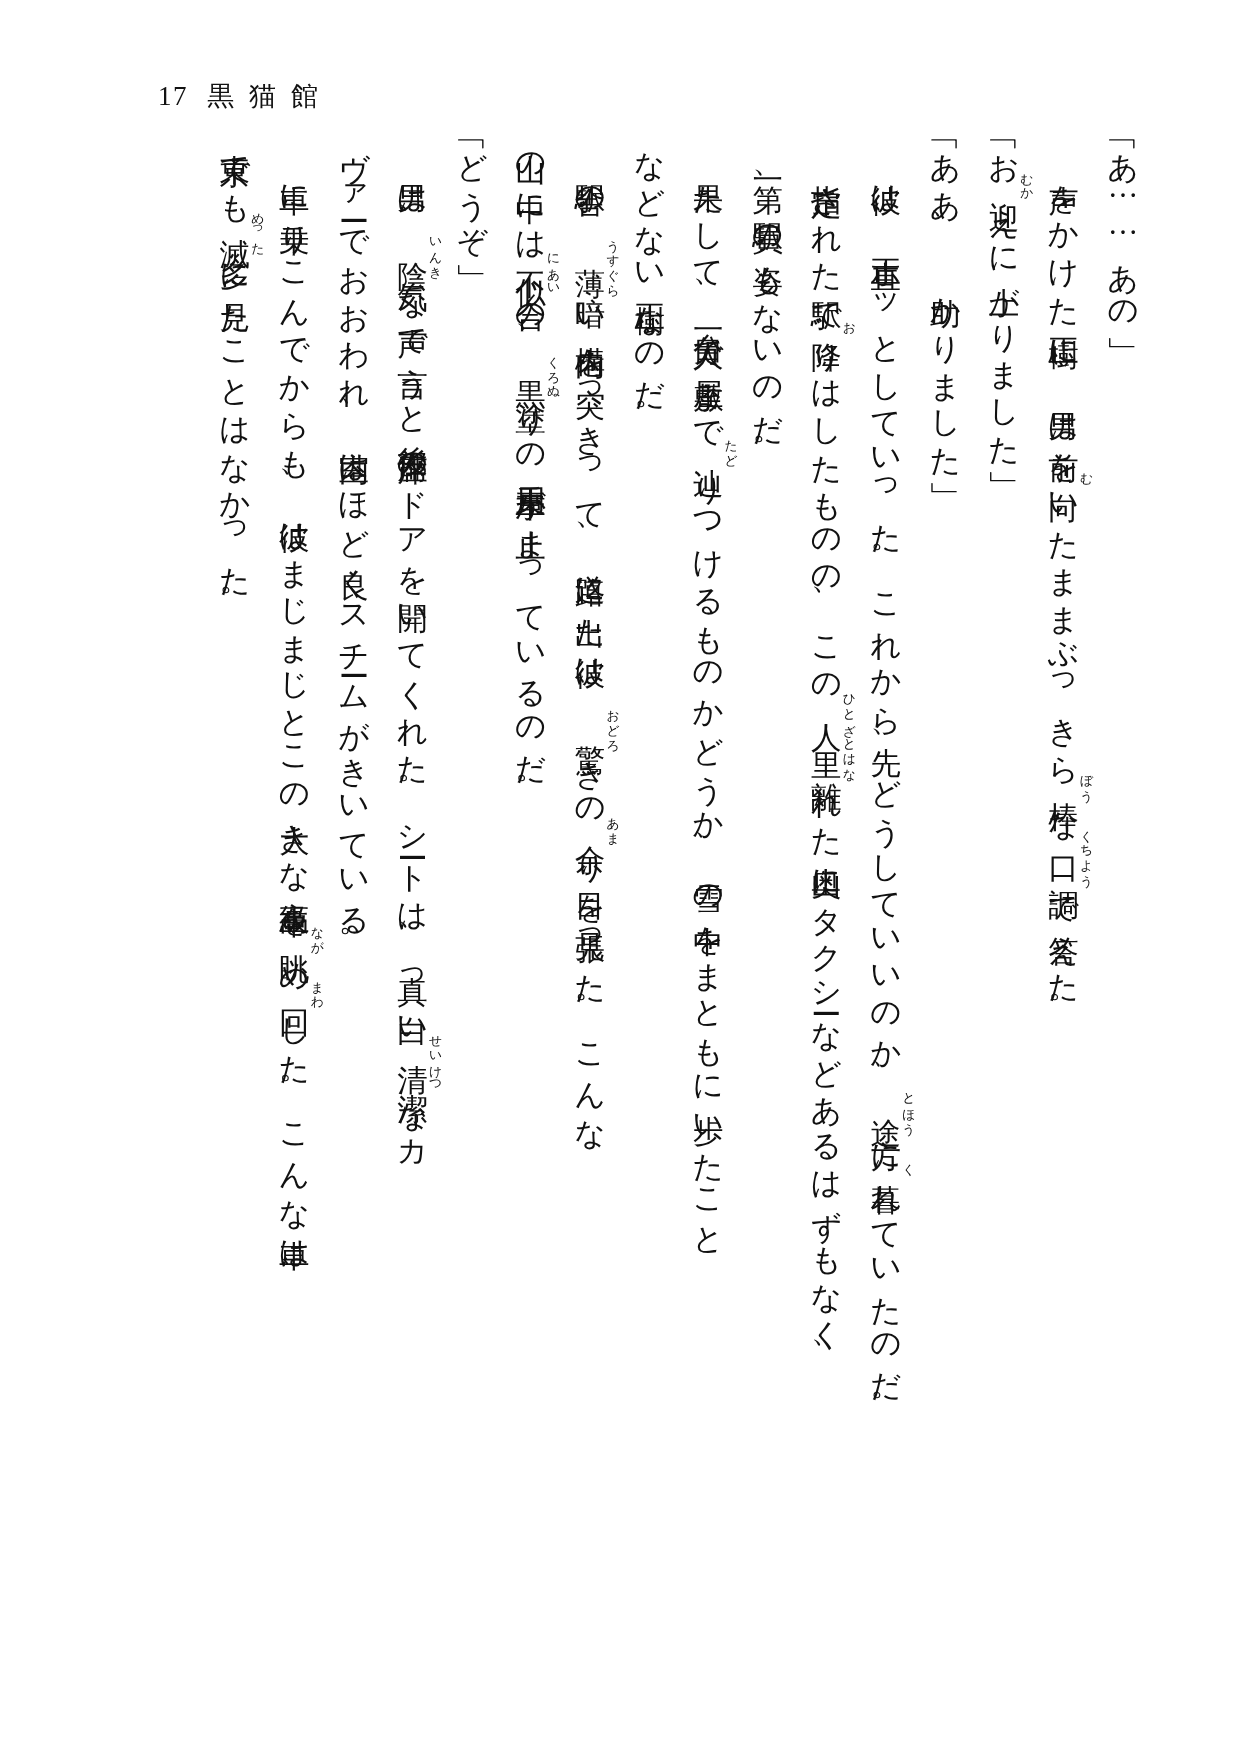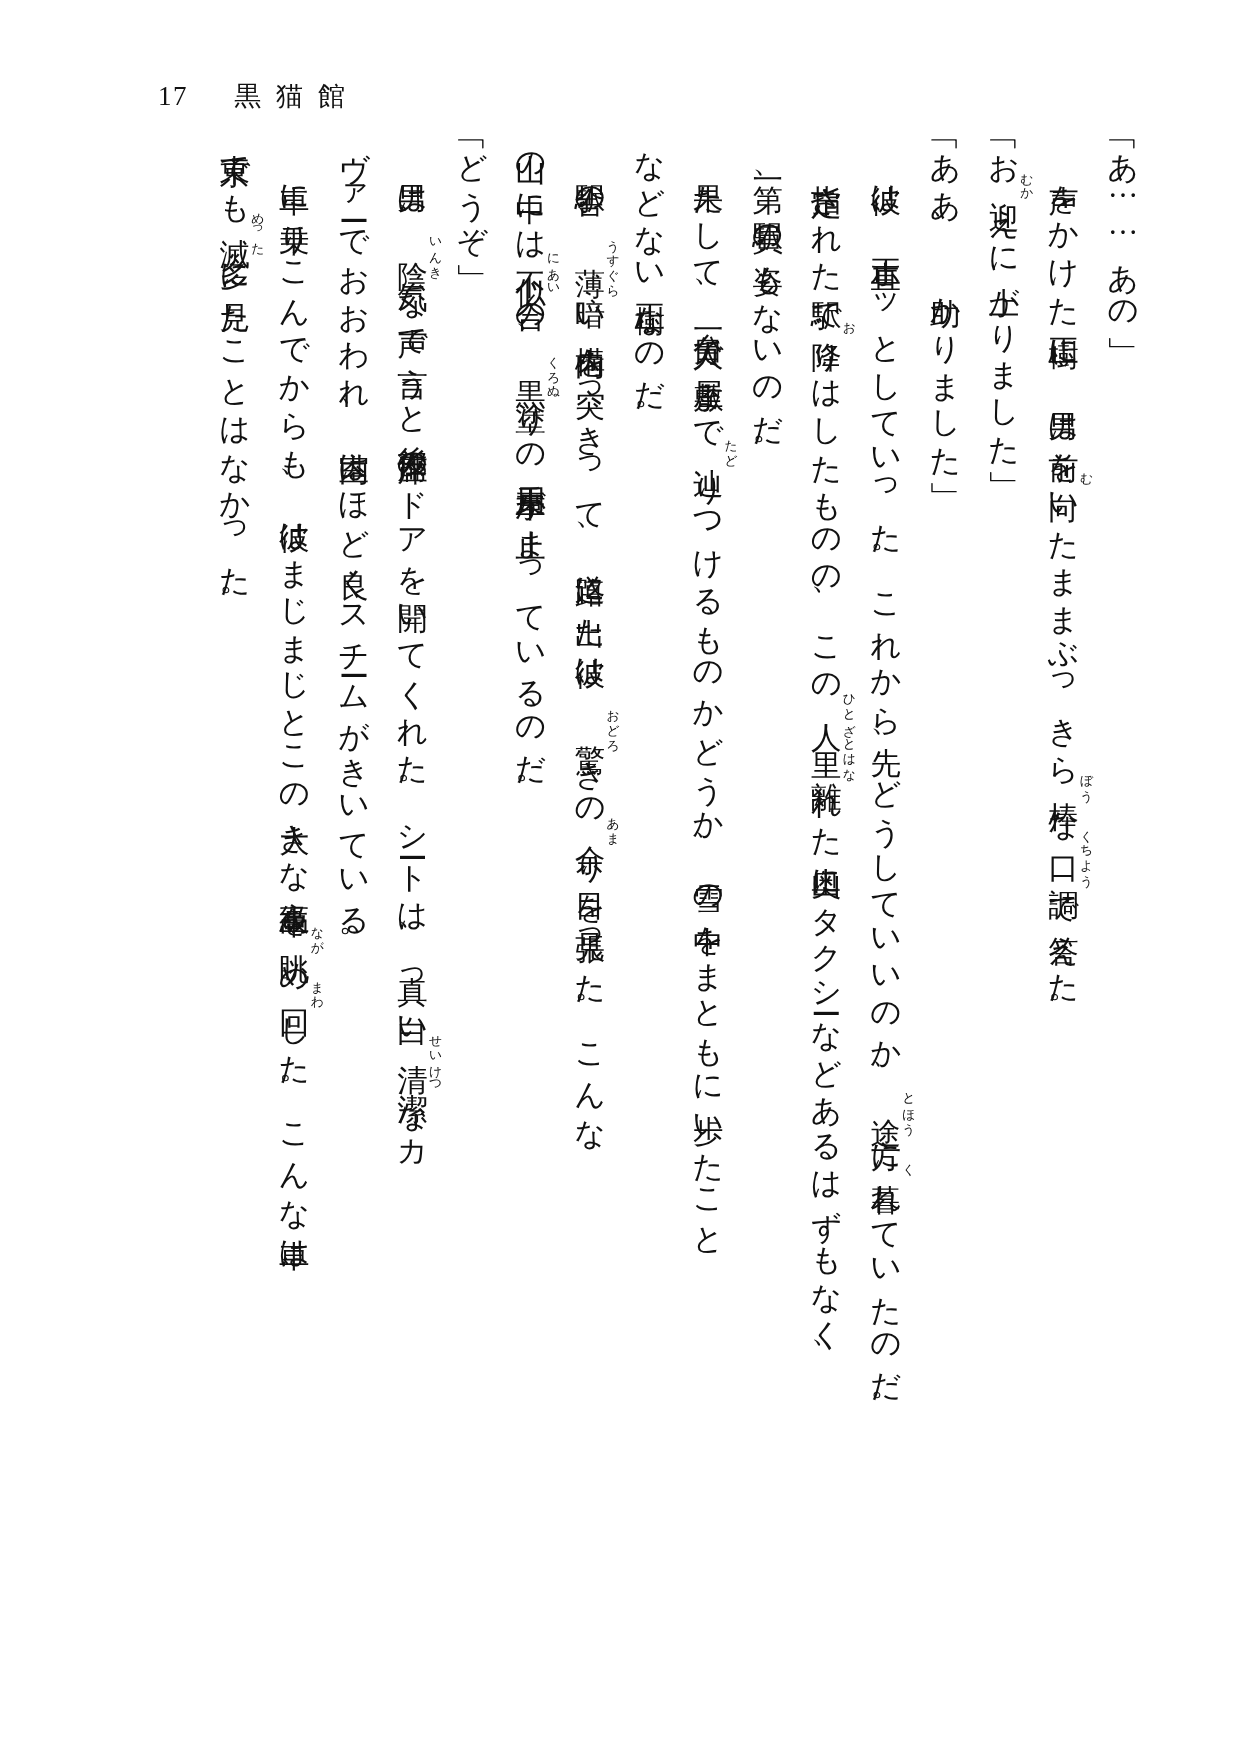--- a/index.html
+++ b/index.html
@@ -21,30 +21,30 @@
     background: #ffffff;
   }
 
   
   .running-head {
     position: absolute;
     top: 78px;
     left: 158px;
     display: flex;
     align-items: baseline;
-    gap: 46px;
     font-size: 27px;
     letter-spacing: 0.06em;
     color: #121212;
   }
   .running-head .folio {
     font-family: "Liberation Serif", serif;
   }
   .running-head .book-title {
     letter-spacing: 0.55em;
+    margin-left: 19px;
   }
 
   
   .tategaki {
     position: absolute;
     top: 130px;
     right: 88px;
     height: 1480px;
     width: 1010px;
     writing-mode: vertical-rl;

